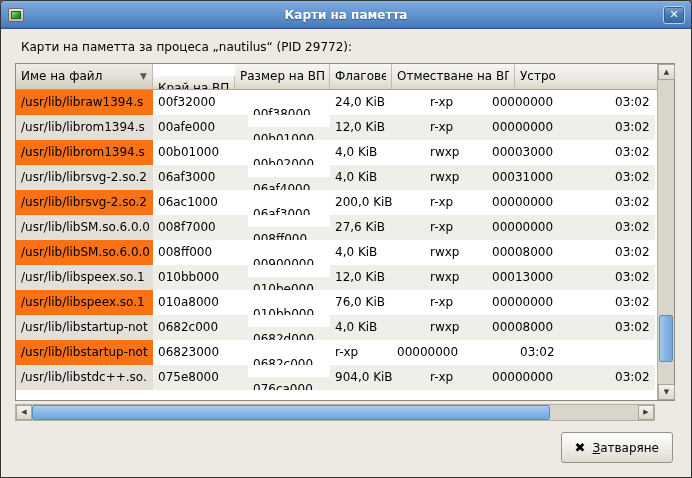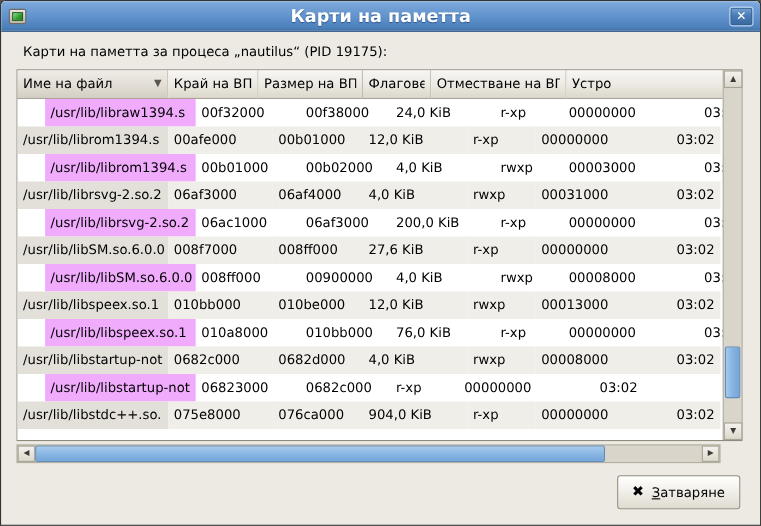--- a/index.html
+++ b/index.html
@@ -27,21 +27,21 @@
     border:1px solid #6f6c63; border-radius:2px;
     display:flex; align-items:center; justify-content:center;
   }
   .app-icon .screen {
     width:10px; height:8px;
     background:linear-gradient(135deg,#8fe08f 0%, #2f9e2f 60%, #1c7a1c 100%);
     border:1px solid #25601f;
   }
   .title-text {
     position:absolute; left:0; right:0; text-align:center;
-    font-weight:bold; color:#fff; font-size:16px;
+    font-weight:bold; color:#fff; font-size:12px;
     text-shadow:0 1px 1px #2b568c;
     pointer-events:none;
   }
   .tb-close {
     position:absolute; right:6px; top:5px; width:22px; height:18px;
     background:linear-gradient(#7aa3d4 0%, #4a7bb4 45%, #3a689e 100%);
     border:1px solid #b9d2ee; border-radius:3px;
     color:#fff; font-weight:bold; font-size:11px;
     line-height:16px; text-align:center; cursor:default;
     box-shadow:inset 0 0 0 1px #33608f;
@@ -57,28 +57,28 @@
   .th {
     background:linear-gradient(#f8f6f3 0%, #ece9e2 55%, #dbd7cc 100%);
     border-right:1px solid #c1bdb1;
     border-bottom:1px solid #a8a394;
     padding:0 5px; line-height:24px; white-space:nowrap; overflow:hidden;
     flex:none; display:flex; align-items:flex-start;
   }
   .th.sorted { background:linear-gradient(#efece7 0%, #e2ded6 55%, #d2cec3 100%); }
   .th .lbl { overflow:hidden; white-space:nowrap; }
   .sort-arrow { margin-left:auto; color:#5b584f; font-size:9px; padding-left:6px; }
-  .c0 { width:137px; } .c1 { width:95px; } .c2 { width:82px; }
+  .c0 { width:137px; } .c1 { width:95px; } .c2 { width:82px;margin-top:12px; }
   .c3 { width:95px; } .c4 { width:62px; } .c5 { width:123px; }
   .c6 { flex:1 1 auto; border-right:none; }
   .tbody { position:absolute; left:0; top:26px; right:17px; bottom:0; background:#fff; overflow:hidden; }
   .trow { display:flex; height:25px; line-height:25px; }
   .tcell { padding:0 5px; white-space:nowrap; overflow:hidden; flex:none; }
   .trow.r-a .tcell { background:#ffffff; }
-  .trow.r-a .tcell.c0 { background:#f0abfc;margin-left:25px; }
+  .trow.r-a .tcell.c0 { background:#f97316; }
   .trow.r-b .tcell { background:#f0eee9; }
   .trow.r-b .tcell.c0 { background:#e3e0d9; }
   
   .vscroll {
     position:absolute; top:0; right:0; width:17px; height:100%;
     background:#d9d5ca; border-left:1px solid #b3afa2;
   }
   .sb-btn {
     position:absolute; left:0; width:17px; height:16px;
     background:linear-gradient(#f4f2ee,#dcd8cd);
@@ -125,21 +125,21 @@
 <div class="window">
 
   <div class="titlebar">
     <div class="app-icon">
       <div class="screen"></div>
     </div>
     <div class="title-text">Карти на паметта</div>
     <div class="tb-close">✕</div>
   </div>
 
-  <div class="subtitle">Карти на паметта за процеса „nautilus“ (PID 19175):</div>
+  <div class="subtitle">Карти на паметта за процеса „nautilus“ (PID 29772):</div>
 
   <div class="table-frame">
 
     <div class="theader">
       <div class="th c0 sorted">
         <span class="lbl">Име на файл</span>
         <span class="sort-arrow">▼</span>
       </div>
       <div class="th c2">
         <span class="lbl">Край на ВП</span>

